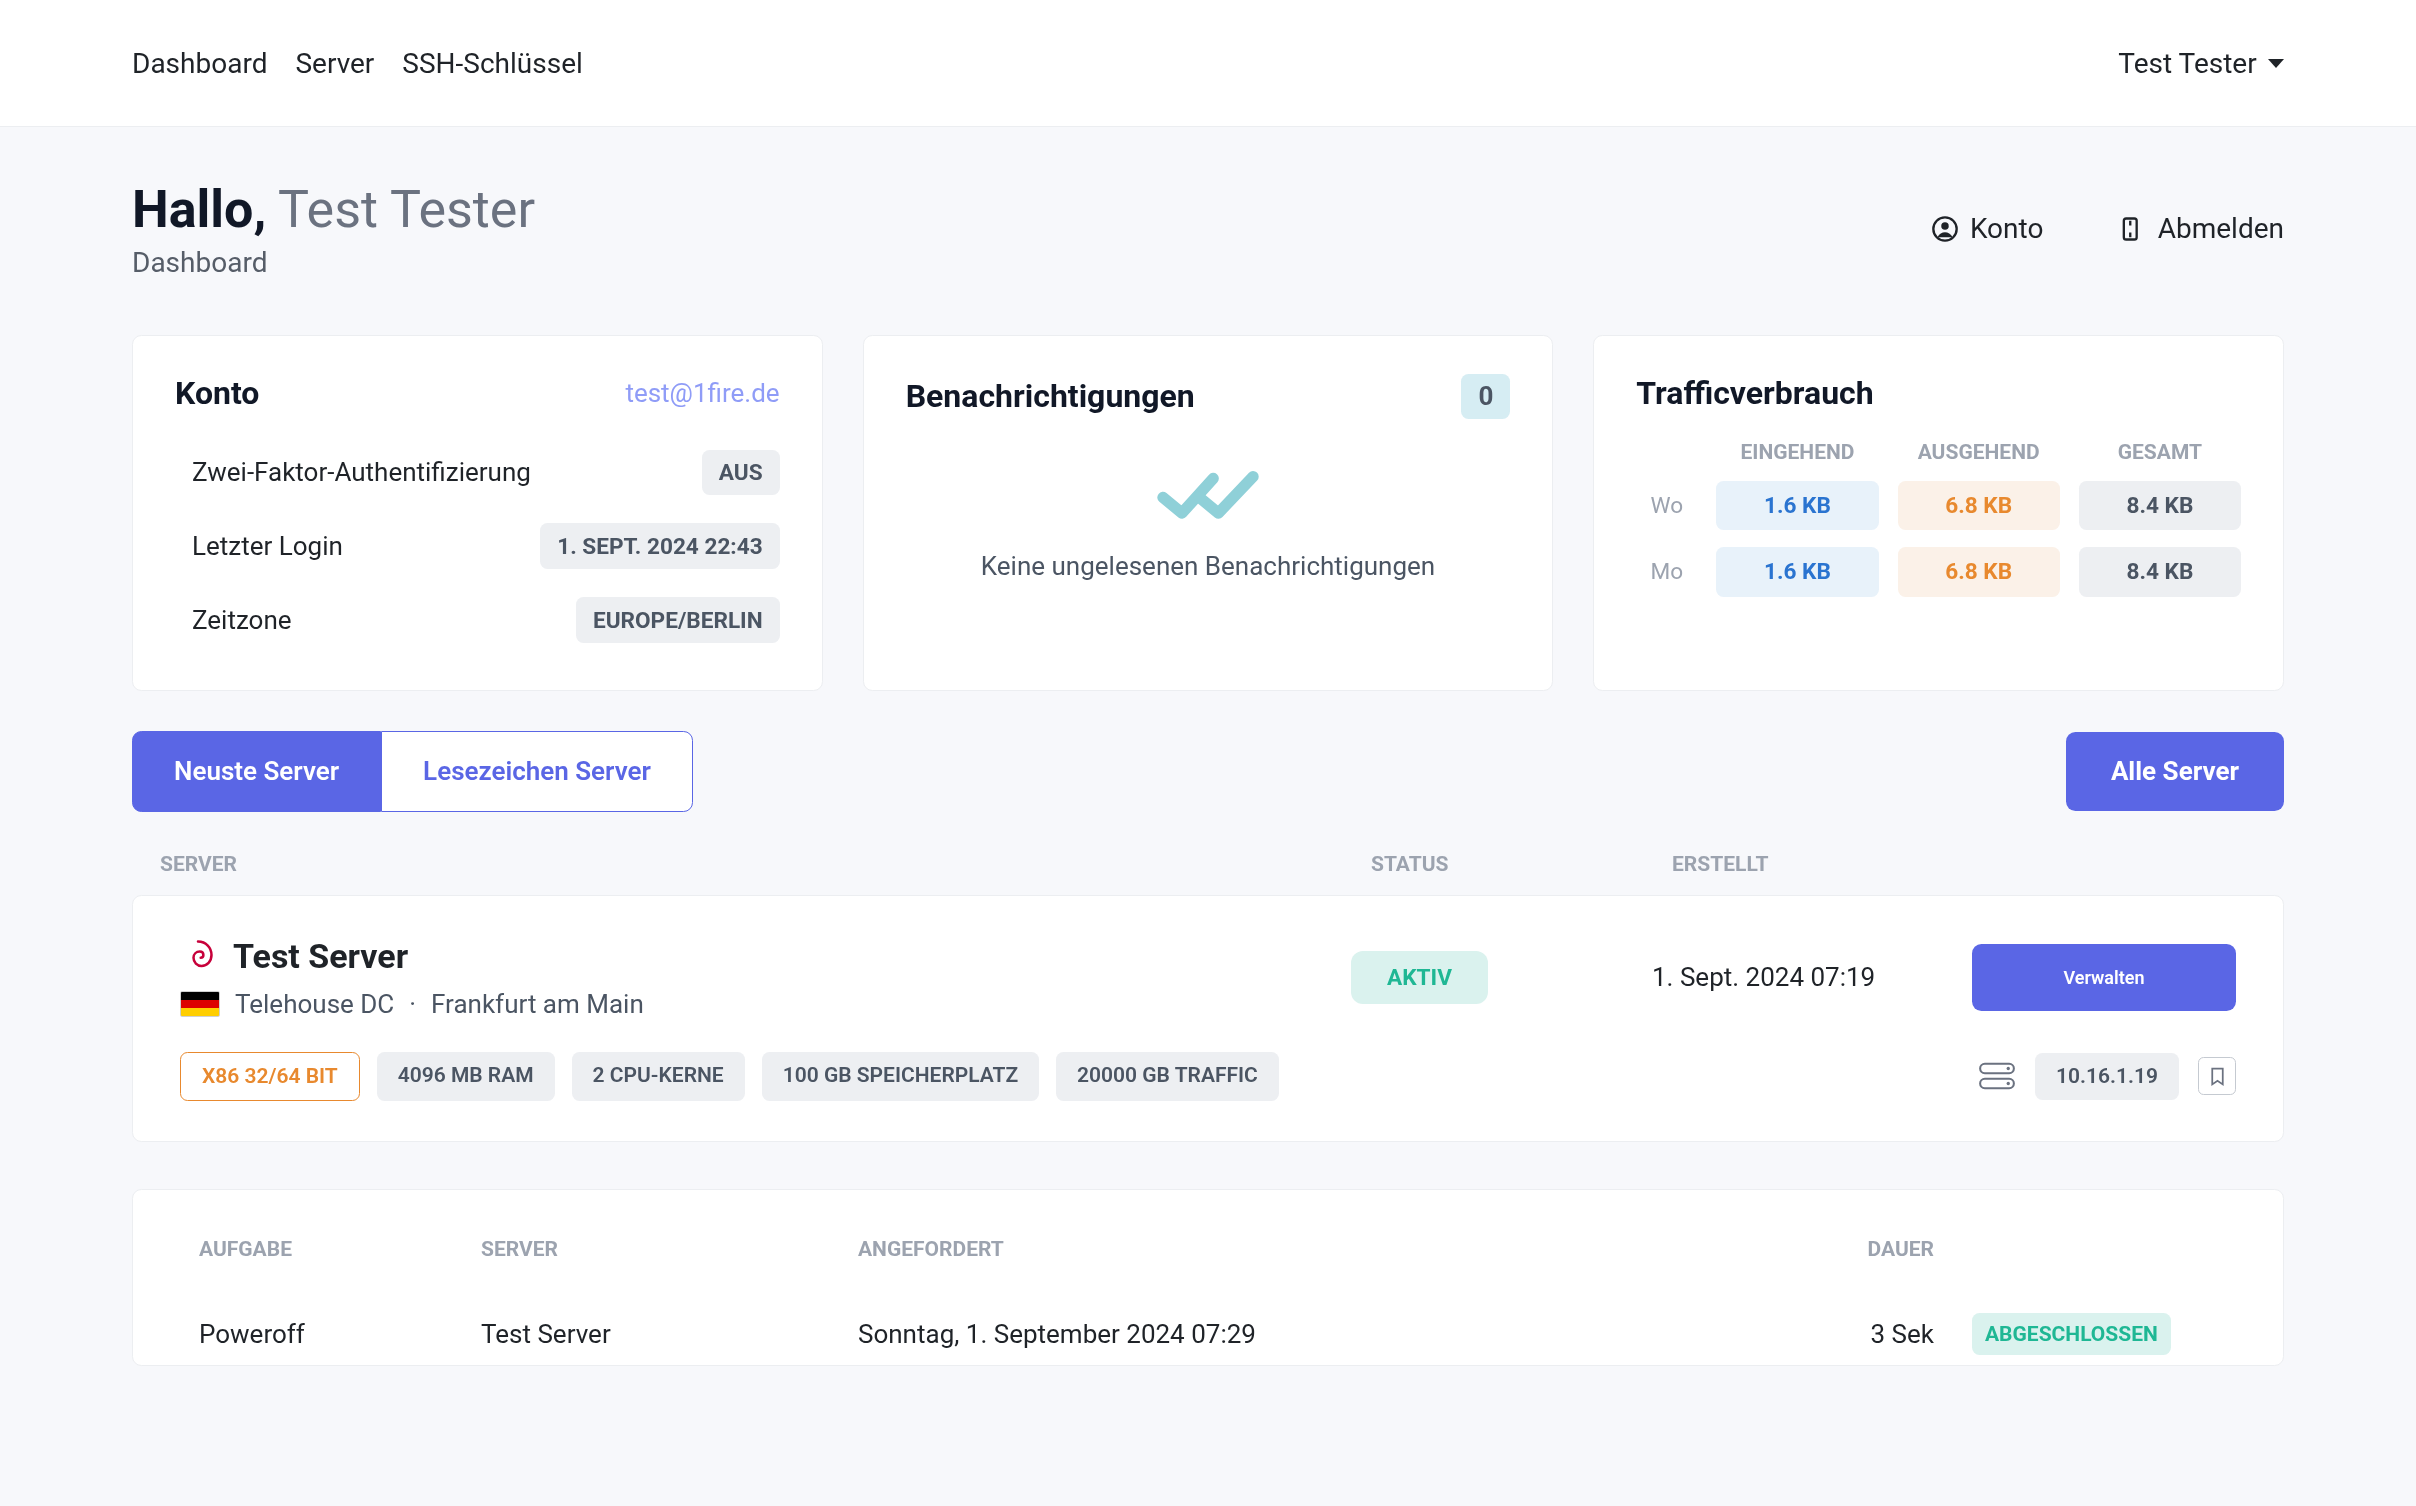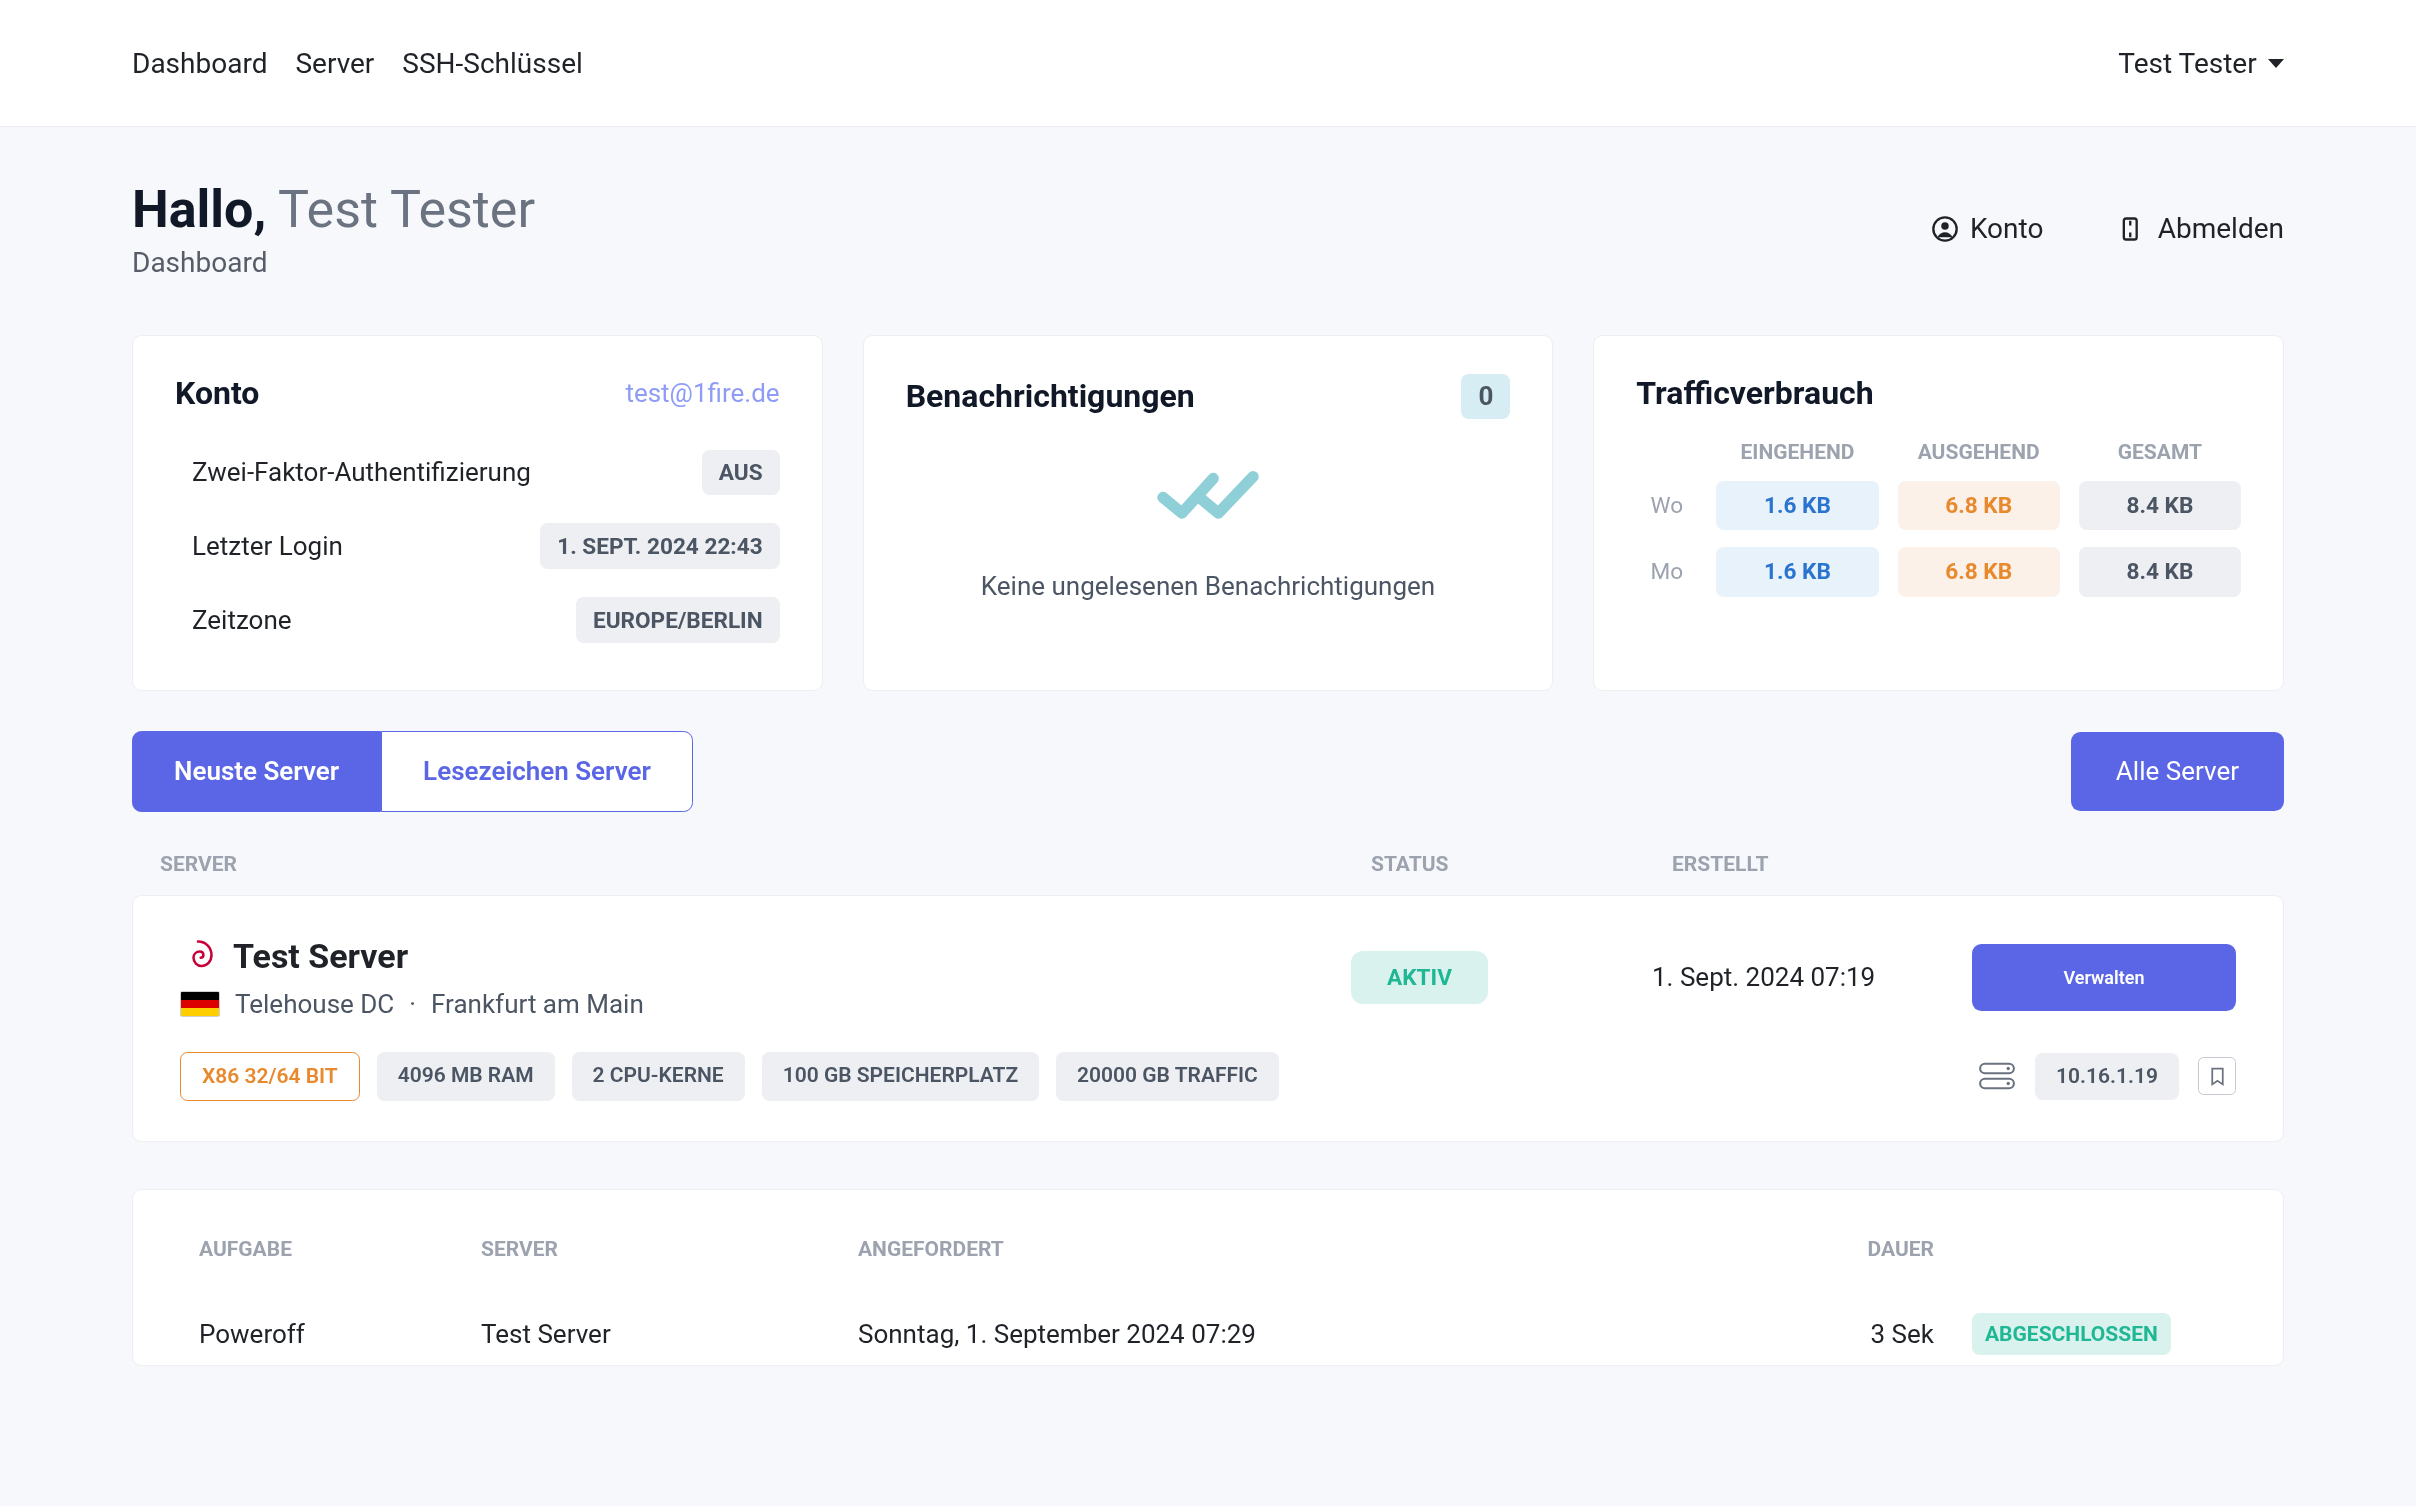--- a/index.html
+++ b/index.html
@@ -34,41 +34,41 @@
   .email-link { color:#8f9cf7; font-size:26px; cursor:pointer; }
   
   
   .acc-row { display:flex; justify-content:space-between; align-items:center; font-size:26px; margin-bottom:28px; }
   .acc-row:last-child { margin-bottom:0; }
   .acc-label { color:#1f2328; padding-left:17px; }
   .acc-badge { background:#edeff2; color:#4b5563; font-weight:700; font-size:22.6px; padding:9.4px 17px; border-radius:7.5px; }
   
   
   .notif-count { background:#d6edf3; color:#4b5563; font-size:26px; font-weight:700; padding:7.5px 17px; border-radius:7.5px; }
-  .notif-body { display:flex; flex-direction:column; align-items:center; justify-content:space-between; gap:49px; padding-top:9.4px; }
+  .notif-body { display:flex; flex-direction:column; align-items:center; justify-content:space-between; gap:29px; padding-top:9.4px; }
   .notif-text { font-size:26px; color:#4b5563; }
   .double-check { width:104px; height:56px; }
   
   
   .traffic-head-row { display:grid; grid-template-columns:61px 1fr 1fr 1fr; gap:19px; text-align:center; font-size:21px; color:#9ca3af; font-weight:700; margin-bottom:17px; }
   .traffic-row { display:grid; grid-template-columns:61px 1fr 1fr 1fr; gap:19px; align-items:center; margin-bottom:17px; }
   .traffic-row:last-child { margin-bottom:0; }
   .period { font-size:22.6px; color:#9ca3af; text-align:center; }
   .t-pill { padding:11.3px 0; border-radius:7.5px; font-size:22.6px; font-weight:700; text-align:center; }
   .t-in  { background:#e8f2fa; color:#2a74d0; }
   .t-out { background:#fbf1e8; color:#e8892e; }
   .t-sum { background:#edeff2; color:#4b5563; }
   
   
   .tabrow { display:flex; justify-content:space-between; align-items:center; margin-bottom:21px; }
   .tabs { display:flex; }
   .tab { padding:24.5px 41px; font-size:26px; font-weight:600; border:0.9px solid #5a66e5; cursor:pointer; }
   .tab.active { background:#5a66e5; color:#ffffff; border-top-left-radius:9.4px; border-bottom-left-radius:9.4px;text-align:center; }
   .tab.inactive { background:#ffffff; color:#5a66e5; border-top-right-radius:9.4px; border-bottom-right-radius:9.4px; }
-  .btn-primary { background:#5a66e5; color:#ffffff; font-size:26px; font-weight:400; padding:24.5px 45px; border-radius:9.4px; cursor:pointer; }
+  .btn-primary { background:#5a66e5; color:#ffffff; font-size:26px; font-weight:700; padding:24.5px 45px; border-radius:9.4px; cursor:pointer; }
   
   
   .list-head { display:grid; grid-template-columns:1fr 301px 320px 264px; padding:19px 28px; font-size:21px; font-weight:700; color:#9ca3af; }
   
   
   .server-card { background:#ffffff; border:0.9px solid #eceef1; border-radius:9.4px; padding:40px 47px; margin-bottom:47px; }
   .server-top { display:grid; grid-template-columns:1fr 301px 320px 264px; align-items:center; }
   .srv-left { display:flex; flex-direction:column; gap:13px; }
   .srv-name-row { display:flex; align-items:center; gap:17px; }
   .debian-swirl { width:36px; height:36px; }

